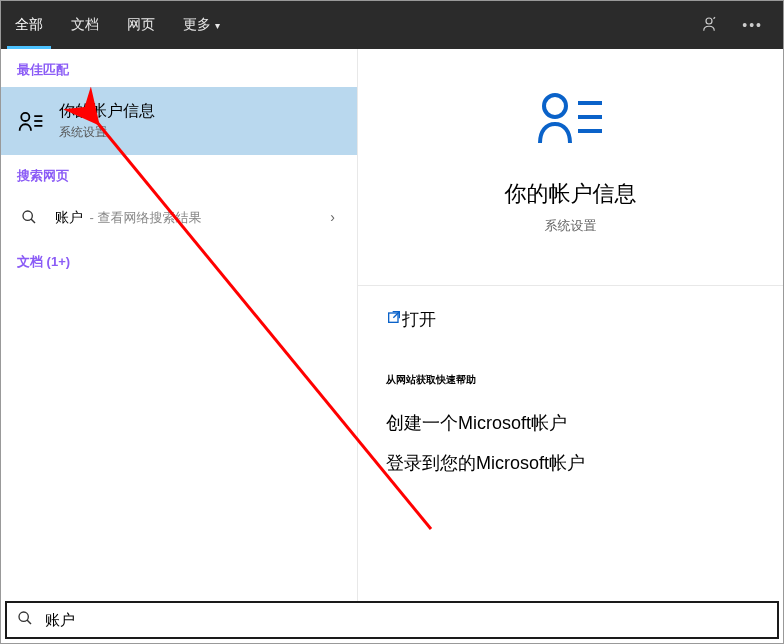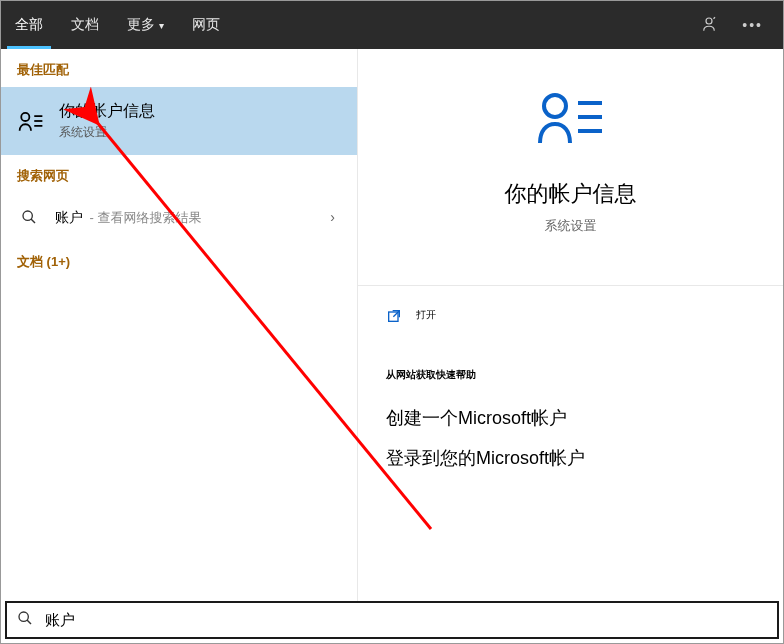--- a/index.html
+++ b/index.html
@@ -63,21 +63,21 @@
   }
   .right {
     flex: 1;
     border-left: 1px solid #e8e8e8;
     padding: 0 0 0 0;
   }
   .section-head {
     padding: 12px 16px 8px 16px;
     font-size: 13px;
     font-weight: 600;
-    color: #a16207;
+    color: #8b5cf6;
   }
   
   .match-row {
     display: flex;
     align-items: center;
     gap: 14px;
     padding: 14px 16px;
     background: #b9d8ee;
     cursor: pointer;
     position: relative;
@@ -125,23 +125,23 @@
   .ptitle { font-size: 22px; color: #000; }
   .psub { font-size: 13px; color: #666; margin-top: 8px; }
   .actions {
     width: 100%;
     margin-top: 50px;
     border-top: 1px solid #e8e8e8;
     padding: 14px 28px;
   }
   .action {
     display: flex;
-    gap: 14px;
+    align-items: center;
     padding: 8px 0;
-    font-size: 10px;
+    font-size: 17px;
     cursor: pointer;
   }
   .action .aicon { color: #0a62c9; }
   .help-block {
     padding: 20px 28px;
   }
   .help-head { font-size: 10px; font-weight: 600; margin-bottom: 16px; }
   .help-link {
     display: block;
     font-size: 18px;
@@ -183,25 +183,25 @@
 
 <div class="topbar">
   <div class="tabs">
     <div class="tab active">
       <span>全部</span>
     </div>
     <div class="tab">
       <span>文档</span>
     </div>
     <div class="tab">
+      <span>网页</span>
+    </div>
+    <div class="tab">
       <span>更多</span>
       <span class="chev">▾</span>
-    </div>
-    <div class="tab">
-      <span>网页</span>
     </div>
   </div>
   <div class="topbar-right">
     <span class="ticon">
       <svg width="18" height="18" viewBox="0 0 24 24" fill="none" stroke="currentColor" stroke-width="1.6">
         <circle cx="12" cy="8" r="4"></circle>
           <path d="M5 21c0-4 3-6 7-6s7 2 7 6"></path>
         <path d="M18 5l2-2"></path>
       </svg>
     </span>

